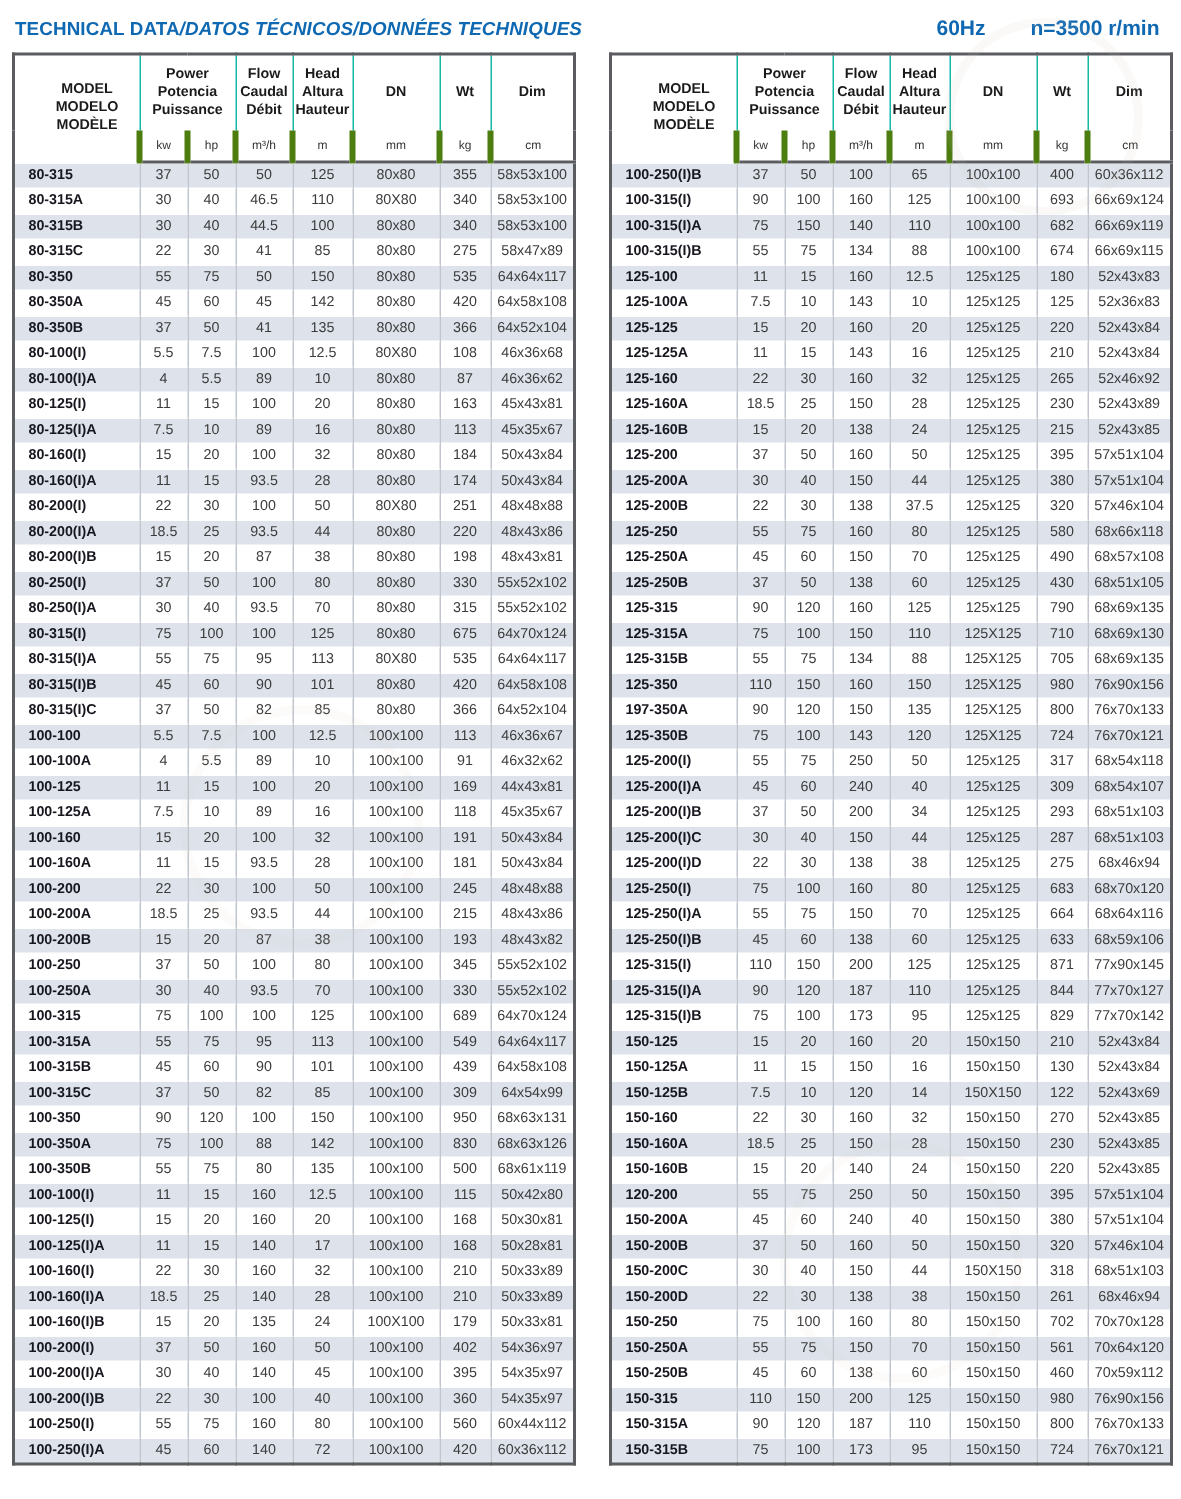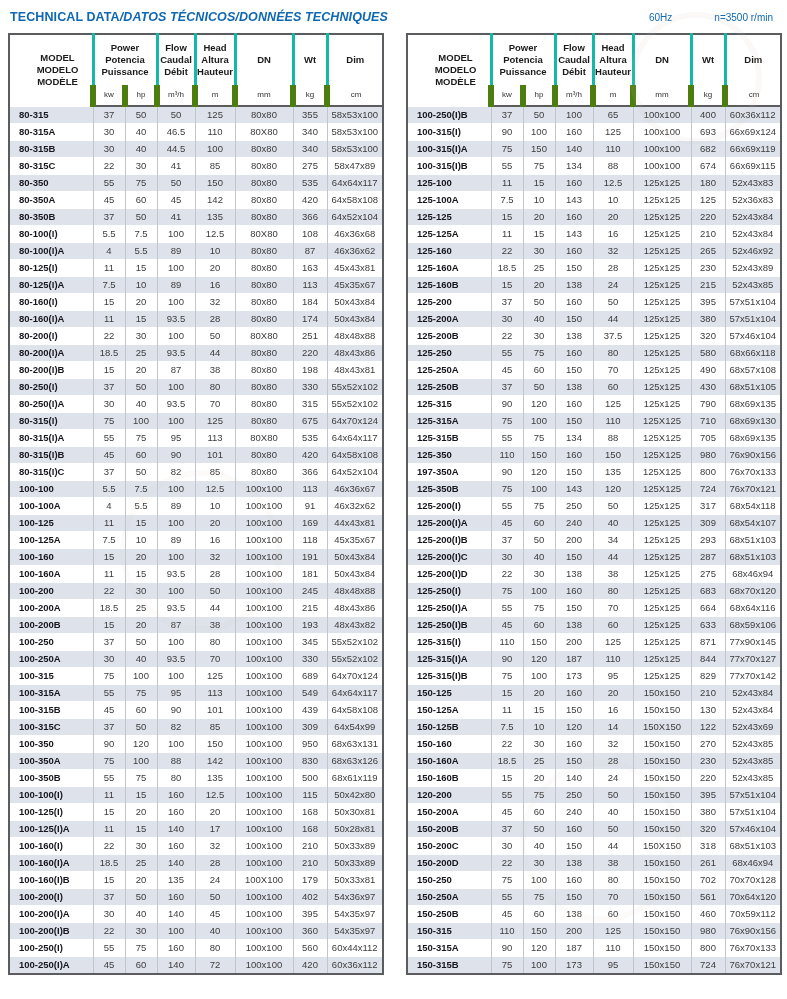--- a/index.html
+++ b/index.html
@@ -10,46 +10,46 @@
     -webkit-font-smoothing:antialiased;
   }
   .page{padding:6px 8px 0 8px;position:relative;}
   
   .titlebar{
     display:flex;justify-content:space-between;align-items:baseline;
     margin:4px 0 9px 0;padding:0 2px;
   }
   .title{color:#0f68b2;font-size:12.5px;font-weight:bold;letter-spacing:.1px;white-space:nowrap;}
   .title .it{font-style:italic;}
-  .specs{color:#0f68b2;font-size:10px;font-weight:normal;display:flex;gap:42px;padding-right:4px;white-space:nowrap;}
+  .specs{color:#0f68b2;font-size:14px;font-weight:bold;display:flex;gap:30px;padding-right:4px;white-space:nowrap;}
   
   .tables{display:flex;gap:22px;align-items:flex-start;}
   table.pump{
     border-collapse:collapse;table-layout:fixed;width:374px;
     border:2px solid #5a5c60;background:#fff;
   }
   table.pump col.c-model{width:84px;}
   table.pump col.c-kw{width:32px;}
   table.pump col.c-hp{width:32px;}
   table.pump col.c-flow{width:38px;}
   table.pump col.c-head{width:40px;}
   table.pump col.c-dn{width:58px;}
   table.pump col.c-wt{width:34px;}
   table.pump col.c-dim{width:56px;}
   thead th{
     background:#fff;color:#1a1a1a;font-weight:bold;font-size:9.5px;
     line-height:12px;text-align:center;vertical-align:middle;padding:0;
   }
-  tr.labels th{height:50px;border-left:3px solid #14b8a6;border-bottom:none;}
+  tr.labels th{height:50px;border-left:1px solid #14b8a6;border-bottom:none;}
   tr.labels th:first-child{border-left:none;padding-left:15px;}
   tr.labels .it{}
   th.th-model{border-bottom:2px solid #5a5c60;}
   tr.units th{
     height:20px;font-size:8px;font-weight:normal;color:#333;
-    border-left:6px solid #4d7c0f;border-bottom:2px solid #5a5c60;
+    border-left:4px solid #4d7c0f;border-bottom:2px solid #5a5c60;
   }
   tbody td{
     height:16px;font-size:9.5px;line-height:16px;color:#3c3c3c;
     text-align:center;padding:0;white-space:nowrap;overflow:hidden;
     border-left:1px solid #c0c5ce;border-top:1px solid #ffffff;
   }
   tbody td:first-child{
     text-align:left;padding-left:9px;font-weight:bold;color:#16161e;border-left:none;
   }
   tbody tr:nth-child(odd){background:#dde2eb;}

